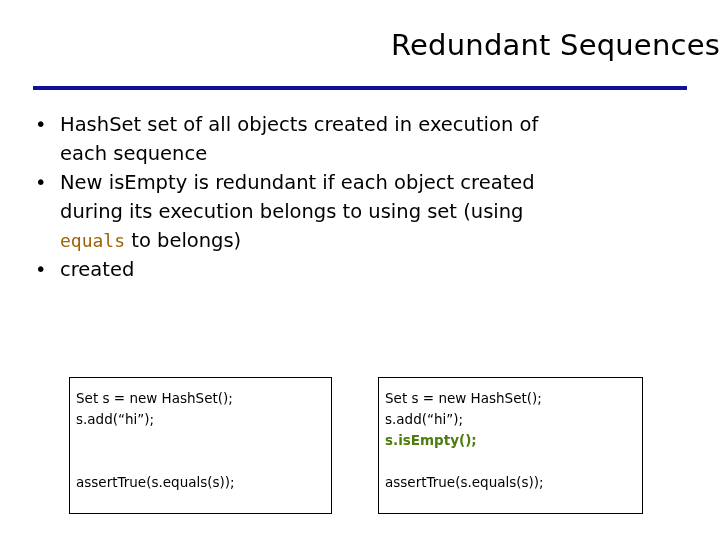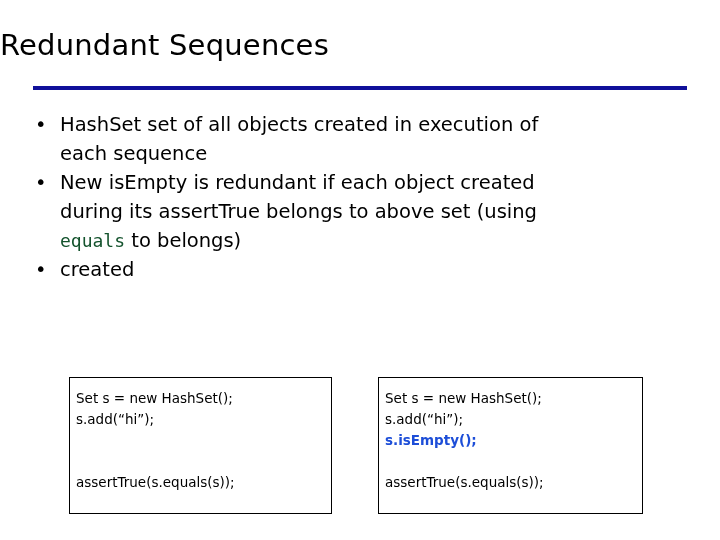--- a/index.html
+++ b/index.html
@@ -15,21 +15,21 @@
     color: #000000;
     position: relative;
   }
 
   
   #slide-title {
     position: absolute;
     left: 0;
     top: 28px;
     width: 720px;
-    text-align: left;
+    text-align: right;
     font-family: "DejaVu Sans", sans-serif;
     font-size: 29px;
     font-weight: 400;
     line-height: 34px;
     letter-spacing: 0.2px;
     color: #000000;
     white-space: nowrap;
   }
 
   
@@ -99,42 +99,42 @@
     font-family: "DejaVu Sans", sans-serif;
     font-size: 13.5px;
     line-height: 21px;
     color: #000000;
     white-space: pre;
   }
   .code-line.blank {
     color: transparent;
   }
   .code-line.highlight {
-    color: #1d4ed8;
+    color: #4d7c0f;
     font-weight: bold;
   }
 </style>
 </head>
 <body>
 
 <div id="slide-title">Redundant Sequences</div>
 
 <div id="title-rule"></div>
 
 <div id="bullet-list">
     <div class="bullet-item">
       <span class="bullet-marker">•</span>
       <span class="bullet-text"><span>HashSet set of all objects created in execution of</span></span>
       <span class="bullet-text"><span>each sequence</span></span>
     </div>
     <div class="bullet-item">
       <span class="bullet-marker">•</span>
       <span class="bullet-text"><span>New isEmpty is redundant if each object created</span></span>
-      <span class="bullet-text"><span>during its assertTrue belongs to above set (using</span></span>
-      <span class="bullet-text"><span class="code-inline" style="color: #14532d;">equals</span><span> to belongs)</span></span>
+      <span class="bullet-text"><span>during its execution belongs to using set (using</span></span>
+      <span class="bullet-text"><span class="code-inline" style="color: #a16207;">equals</span><span> to belongs)</span></span>
     </div>
     <div class="bullet-item">
       <span class="bullet-marker">•</span>
       <span class="bullet-text"><span>created</span></span>
     </div>
   </div>
 
 <div class="code-box" id="code-box-left">
     <div class="code-line">Set s = new HashSet();</div>
     <div class="code-line">s.add(“hi”);</div>

